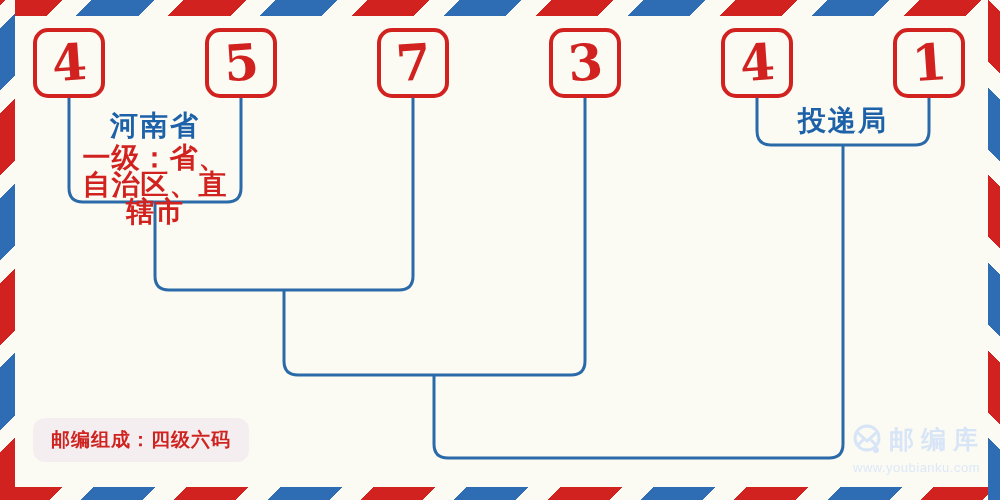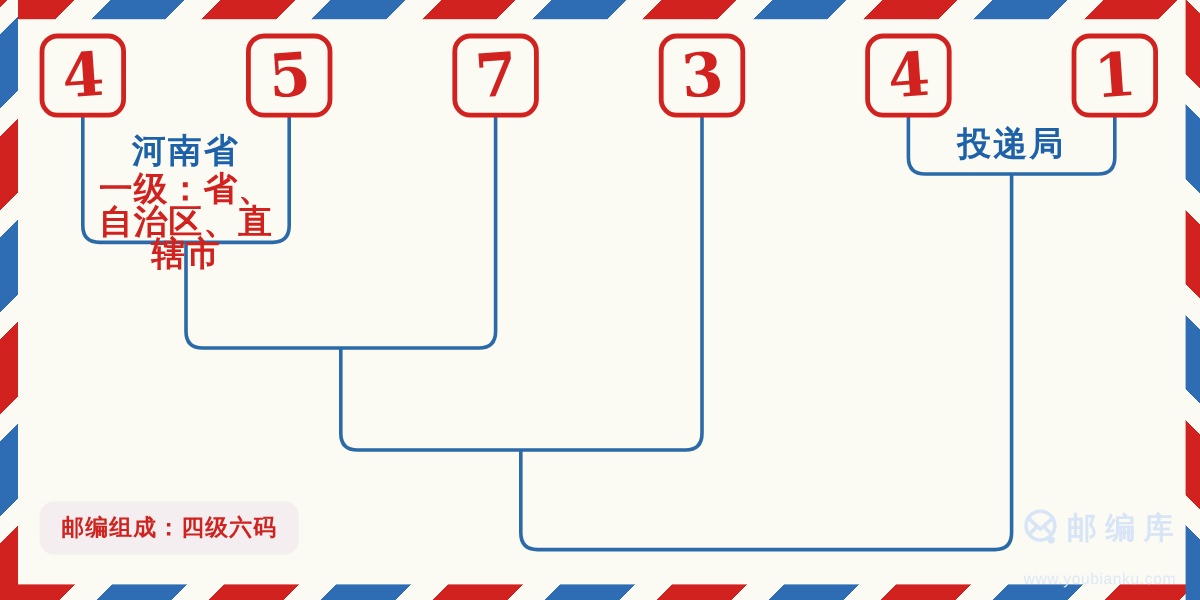--- a/index.html
+++ b/index.html
@@ -68,21 +68,21 @@
     display:flex;align-items:center;justify-content:center;
   }
   .badge span{color:#cf2320;font-weight:bold;font-size:19px;letter-spacing:1px;}
   
   .watermark{
     position:absolute;left:853px;top:423px;width:130px;
     color:#d7e5f7;
   }
   .wm-row{display:flex;align-items:center;gap:6px;}
   .wm-name{font-size:25px;font-weight:bold;letter-spacing:7px;white-space:nowrap;}
-  .wm-url{font-size:13px;letter-spacing:0.5px;color:#dde9f8;margin-top:19px;white-space:nowrap;}
+  .wm-url{font-size:13px;letter-spacing:0.5px;color:#dde9f8;margin-top:4px;white-space:nowrap;}
   .wm-icon{flex:0 0 auto;}
 </style>
 </head>
 <body>
 
 <div class="canvas">
 
   <div class="band band-top"></div>
   <div class="band band-bottom"></div>
   <div class="band band-left"></div>

